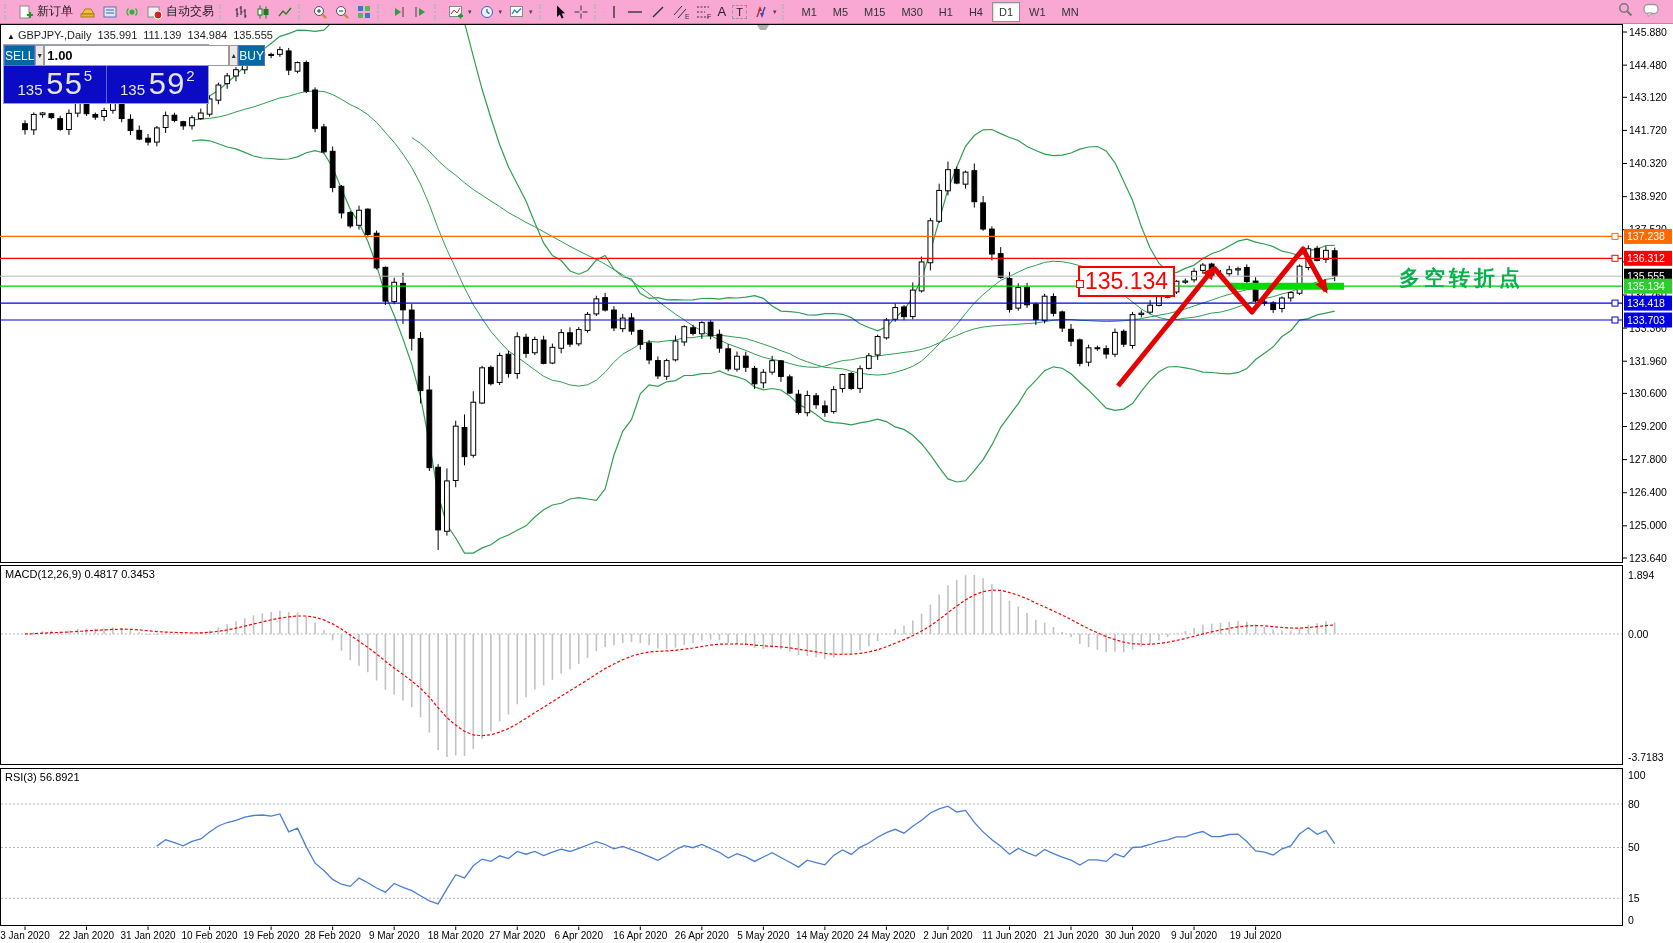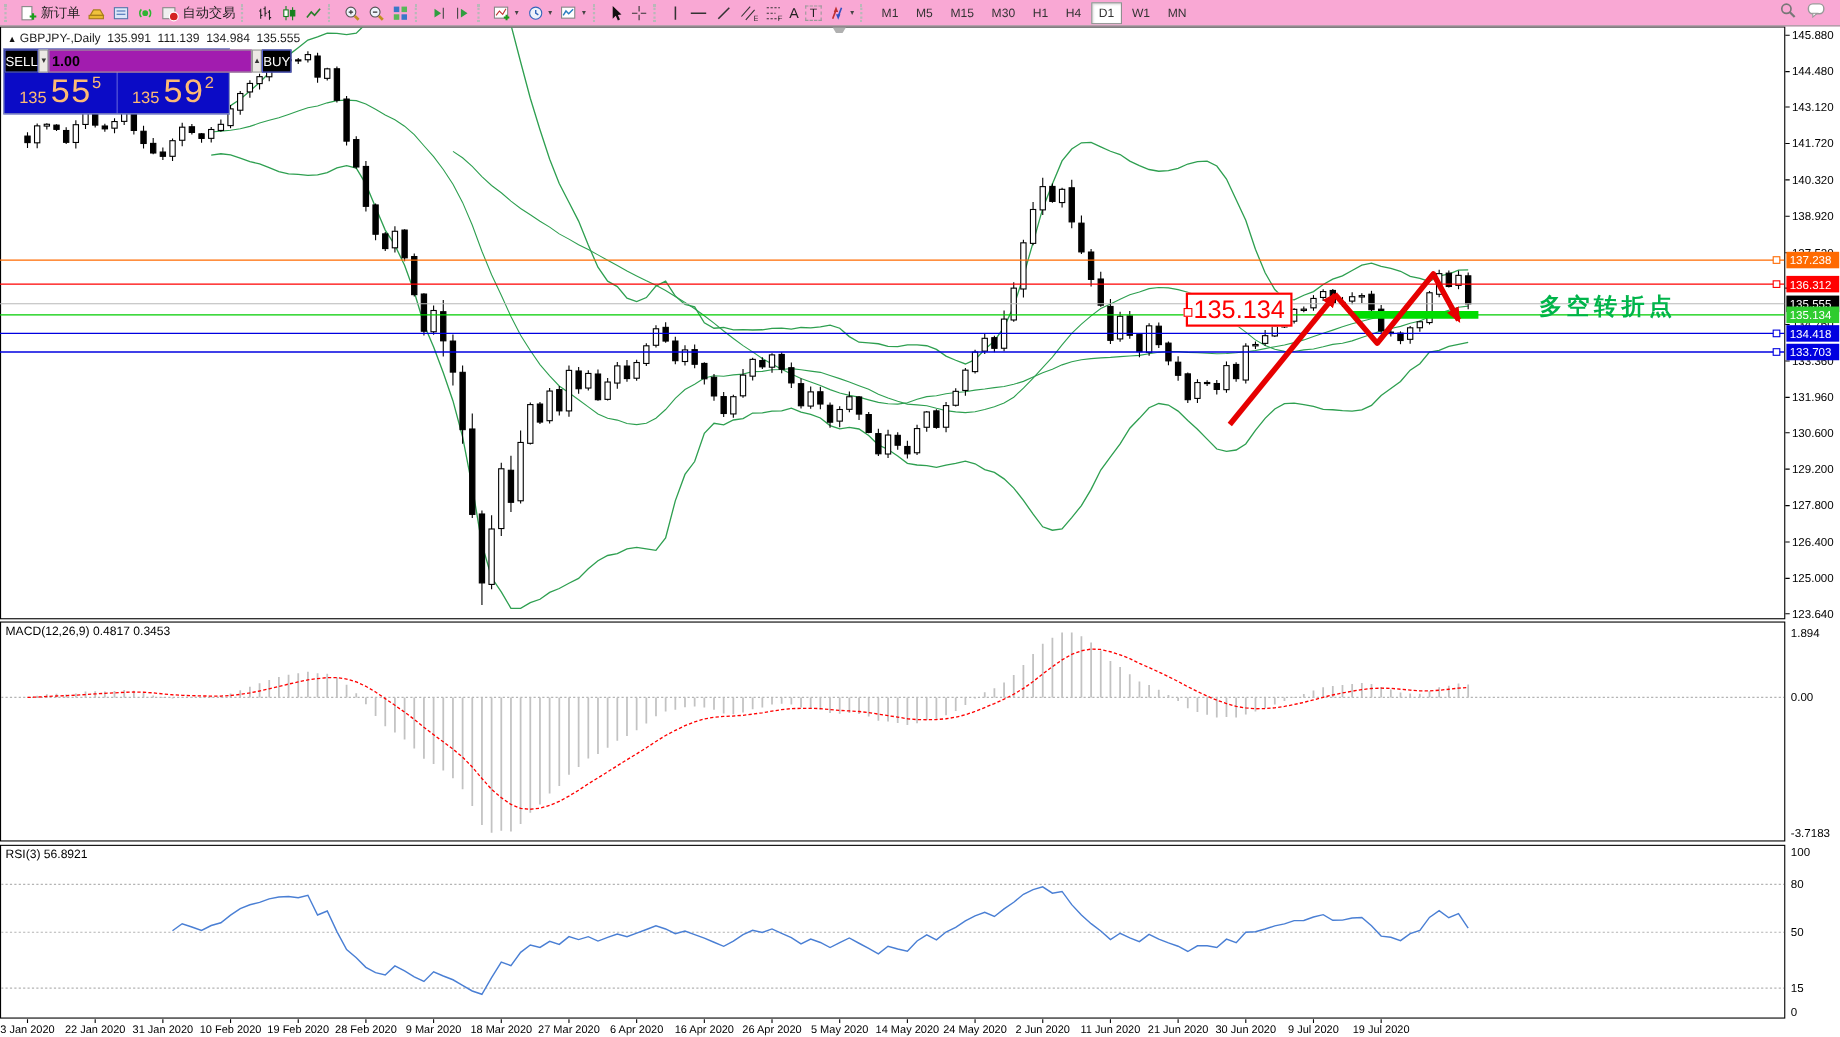--- a/index.html
+++ b/index.html
@@ -20,27 +20,27 @@
   .chart-svg{position:absolute;left:0;top:24px;z-index:1;}
   .chead{position:absolute;left:7px;top:29px;z-index:4;font-size:11px;color:#1c1c1c;}
   .chead span{margin-right:6px;}
   .chead .arr{font-size:8px;margin-right:3px;color:#111;}
   .plabel{position:absolute;left:5px;z-index:4;font-size:11px;color:#000;}
   .plabel.macd{top:568px;} .plabel.rsi{top:771px;}
   
   .twidget{position:absolute;left:3px;top:44px;width:206px;z-index:5;background:#0b0bc6;
            border:1px solid #97a2bd;box-sizing:border-box;}
   .trow1{display:flex;height:21px;}
-  .tbtn-trade{width:52px;background:#000000;color:#fff;font-size:12px;display:flex;
+  .tbtn-trade{width:52px;background:#0369a1;color:#fff;font-size:12px;display:flex;
               align-items:center;justify-content:center;border:1px solid #5a66e8;box-sizing:border-box;}
   .spin{width:17px;background:#ece9e4;color:#333;font-size:7px;display:flex;align-items:center;
         justify-content:center;border:1px solid #9a9a9a;box-sizing:border-box;}
-  .vol{flex:1;background:#a21caf;color:#000;font-size:13px;font-weight:700;display:flex;
+  .vol{flex:1;background:#ffffff;color:#000;font-size:13px;font-weight:700;display:flex;
        align-items:center;justify-content:flex-end;padding-right:6px;border:1px solid #9a9a9a;box-sizing:border-box;}
-  .trow2{display:flex;height:37px;color:#fdba74;}
+  .trow2{display:flex;height:37px;color:#e5e5e5;}
   .phalf{flex:1;display:flex;align-items:flex-end;justify-content:center;padding-bottom:1px;}
   .phalf+.phalf{border-left:1px solid rgba(255,255,255,.35);}
   .pbig{font-size:15px;margin-right:3px;padding-bottom:4px;}
   .pmain{font-size:31px;line-height:33px;font-family:Liberation Mono, monospace;}
   .psup{font-size:15px;align-self:flex-start;padding-top:1px;margin-left:1px;}
   
   .callout{position:absolute;left:1078px;top:266px;width:97px;height:31px;z-index:4;background:#fff;
            border:2px solid #ff0000;color:#ff0000;font-size:23px;display:flex;align-items:center;
            justify-content:center;box-sizing:border-box;}
   .callout .hdl{position:absolute;left:-4px;top:12px;width:6px;height:6px;background:#fff;border:1px solid #ff0000;}

